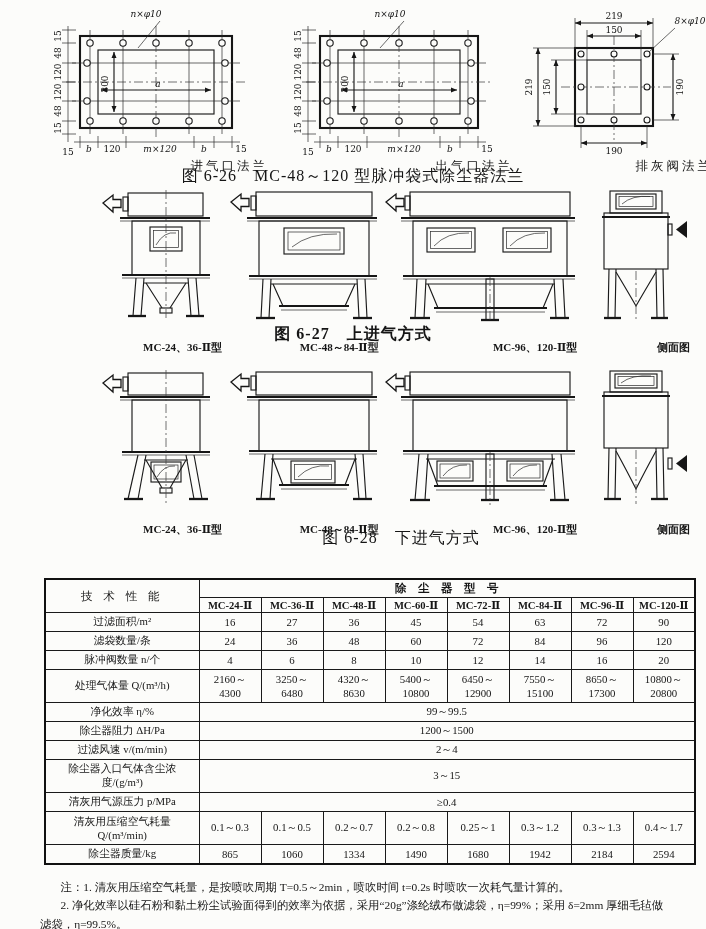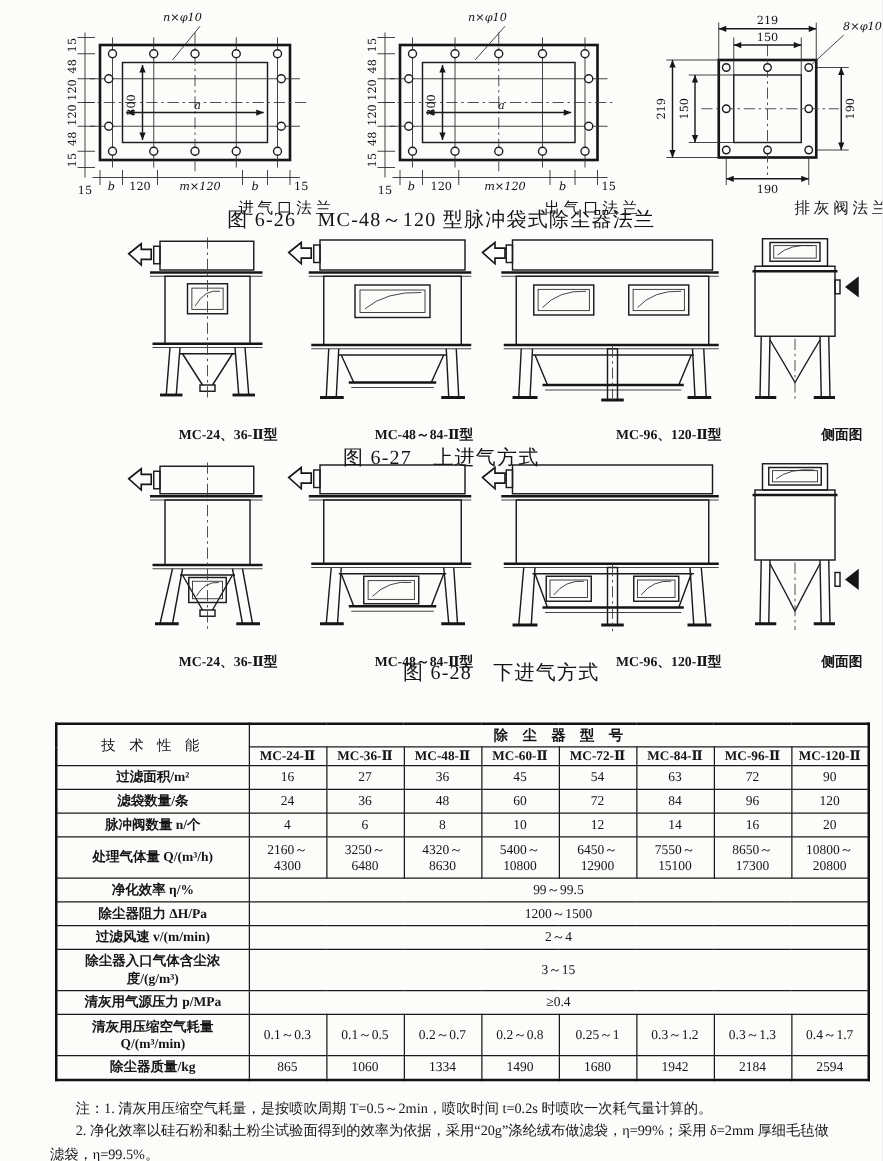--- a/index.html
+++ b/index.html
@@ -25,21 +25,21 @@
   .dim{font-family:"DejaVu Serif",serif;font-size:9px;fill:#111;}
   .dimI{font-style:italic;}
   .oarrow{fill:#fcfcfa;stroke:#161616;stroke-width:1.3;}
   .farrow{fill:#161616;stroke:none;}
 
   
   .tbl-title{position:absolute;top:556px;width:100%;text-align:center;font-size:13px;font-weight:bold;letter-spacing:1px;}
   table.spec{position:absolute;top:578px;left:44px;width:650px;border-collapse:collapse;table-layout:fixed;
              font-size:10.8px;border:2px solid #111;padding-left:20px;}
   table.spec td{border:1px solid #1a1a1a;text-align:center;padding:1px 2px;vertical-align:middle;}
-  td.lbl{text-align:left;padding:1px 4px 1px 7px;font-weight:bold;}
+  td.lbl{text-align:left;padding:1px 4px 1px 7px;}
   td.corner{font-size:11.5px;letter-spacing:4px;text-align:center;}
   td.ghead{font-weight:bold;font-size:11.5px;}
   td.model{font-weight:bold;font-size:10.6px;padding:3px 0;}
   .h20{height:19px;} .h34{height:33px;}
 
   
   .notes{position:absolute;top:878px;left:40px;width:632px;font-size:11.4px;line-height:1.62;}
   .notes p{margin:0;text-indent:1.8em;}
 </style>
 </head>
@@ -377,21 +377,21 @@
         </g>
         <g>
           <path class="ln" d="M32,84 Q44,104 52,118 Q60,104 72,84"></path>
         </g>
         <line class="cl" x1="52" y1="83" x2="52" y2="134"></line>
       </svg>
       <div class="unit-cap">侧面图</div>
     </div>
   </div>
 
-  <div class="figcap" style="top:356px;">图 6-27　上进气方式</div>
+  <div class="figcap" style="top:324px;font-weight:bold;">图 6-27　上进气方式</div>
 
   <div class="units-row" style="top:368px;">
 
     <div class="figblock">
       <svg width="122" height="138" viewBox="0 0 122 138">
         <path class="oarrow" d="M3,15 L13,7 L13,11.5 L21,11.5 L21,19.5 L13,19.5 L13,24 Z"></path>
         <rect class="ln" x="23" y="9" width="5" height="14"></rect>
         <rect class="ln" x="28" y="5" width="75" height="22"></rect>
         <line class="thk" x1="20" y1="29" x2="110" y2="29"></line>
           <line class="lt" x1="20" y1="32" x2="110" y2="32"></line>

